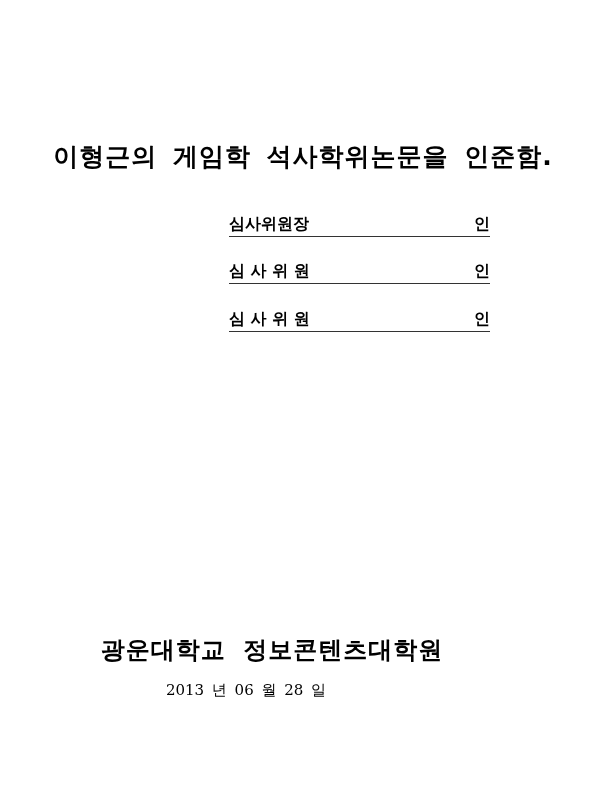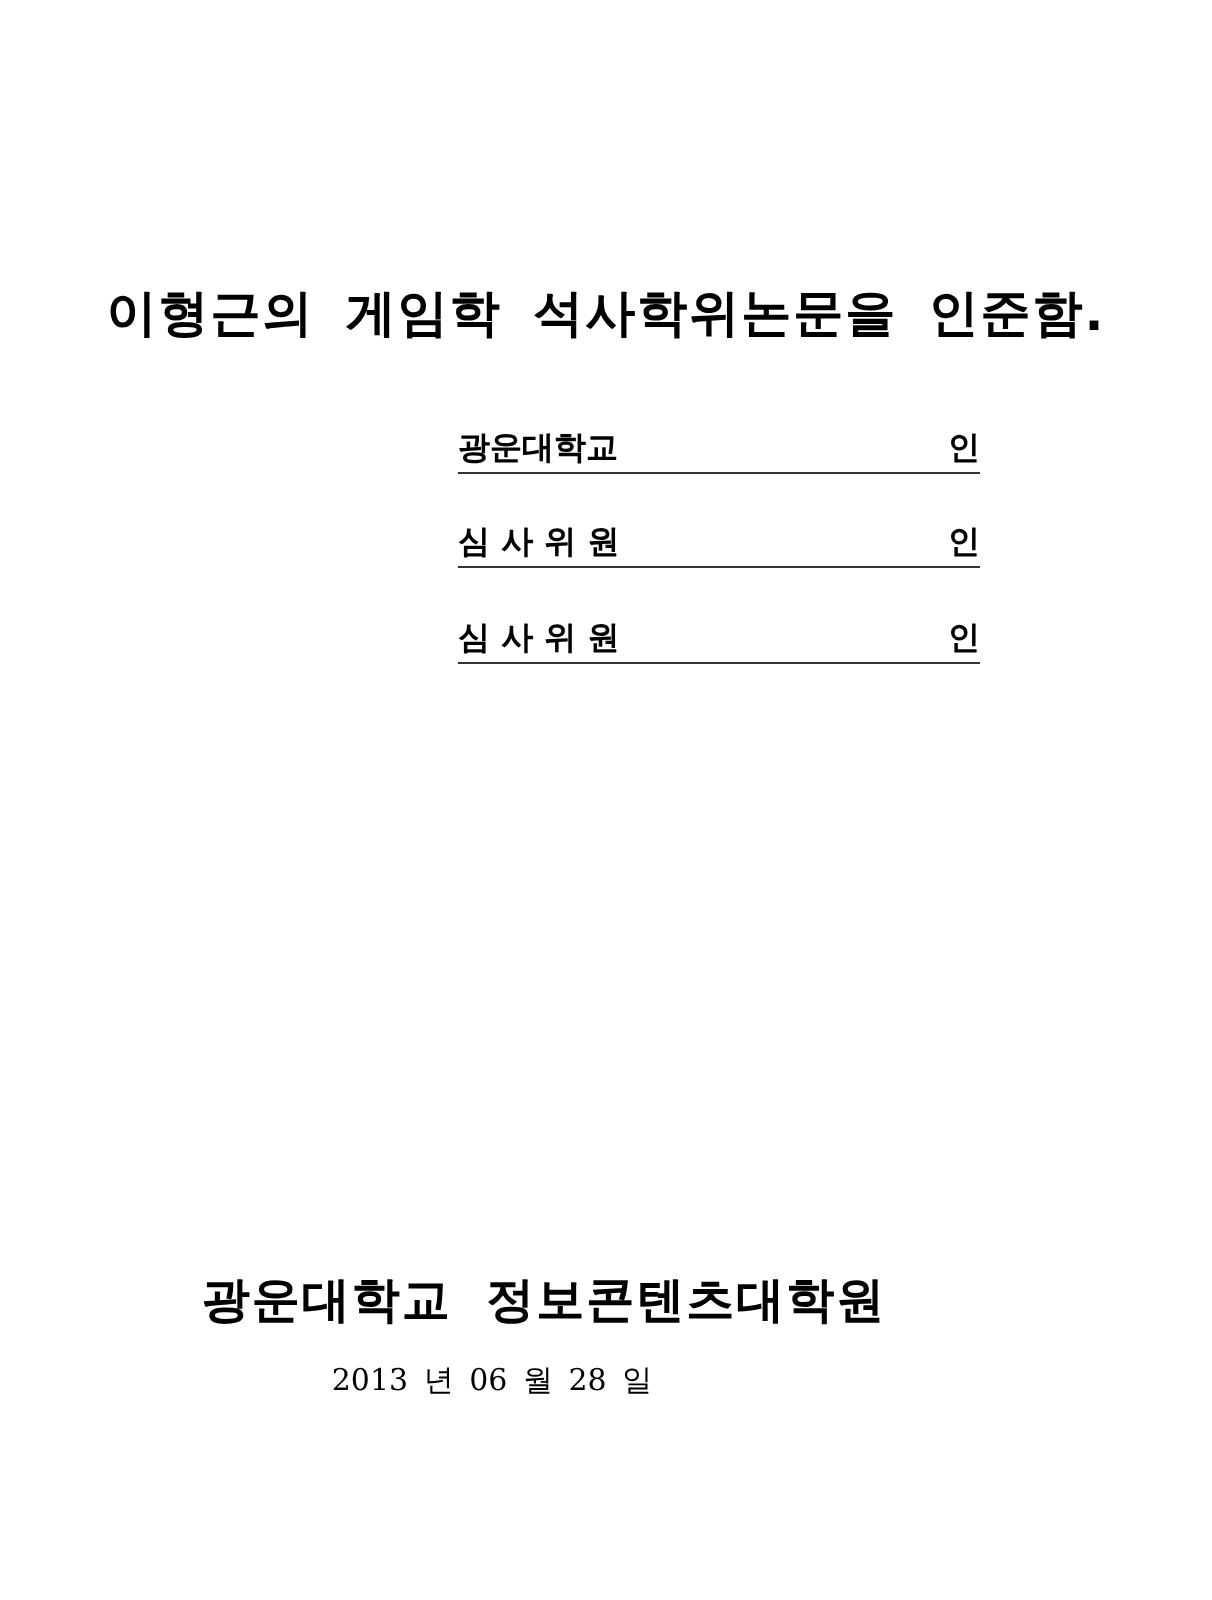--- a/index.html
+++ b/index.html
@@ -29,21 +29,21 @@
       position: absolute; left: 0; top: 681px; width: 492px; text-align: center;
       font-size: 15px; word-spacing: 3px;
     }
   </style>
 </head>
 <body>
 
 <div class="title">이형근의 게임학 석사학위논문을 인준함.</div>
 
 <div class="sig-row" style="top:212px;">
-  <span class="sig-role">광운대학교</span>
+  <span class="sig-role">심사위원장</span>
   <span class="sig-seal">인</span>
 </div>
 
 <div class="sig-row" style="top:259px;">
   <span class="sig-role">심 사 위 원</span>
   <span class="sig-seal">인</span>
 </div>
 
 <div class="sig-row" style="top:307px;">
   <span class="sig-role">심 사 위 원</span>

